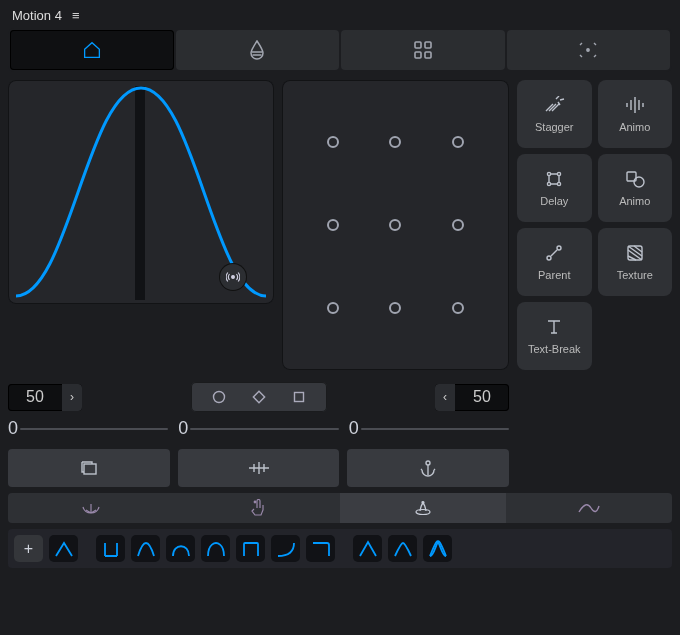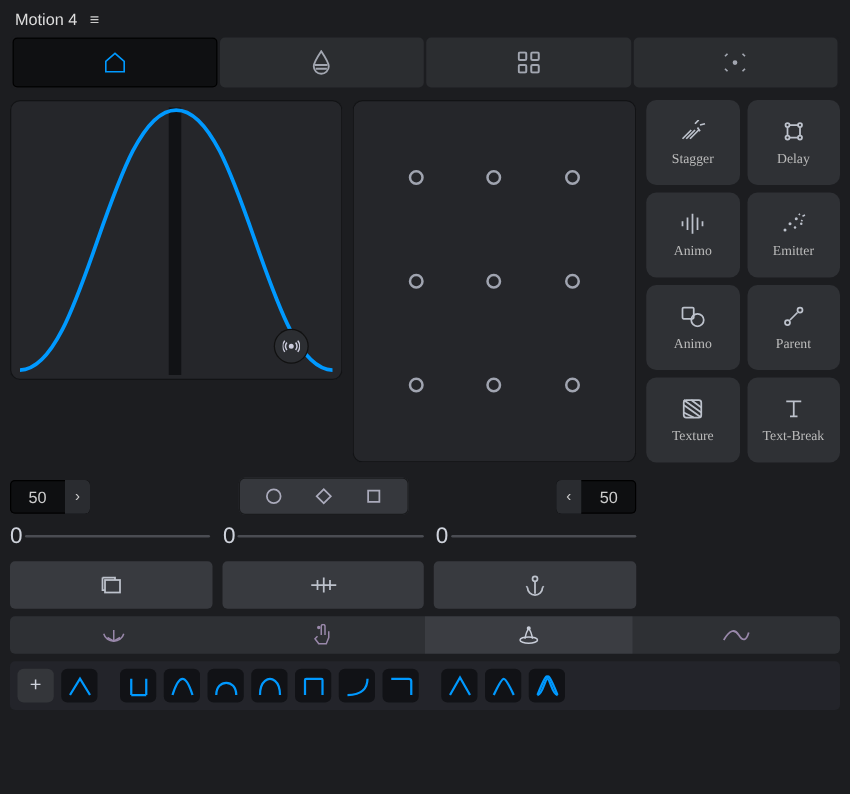--- a/index.html
+++ b/index.html
@@ -23,29 +23,29 @@
   }
   .topnav .tab.active { background: #0f1012; color:#0099ff; box-shadow: inset 0 0 0 1px #000; }
 
   
   .stage-row { display: flex; gap: 8px; margin-top: 8px; }
   .well { background: #25262a; border-radius: 8px; box-shadow: inset 0 0 0 1px #121315; position: relative; }
   .graph { width: 266px; height: 224px; }
   .anchorgrid { flex:1; display: grid; grid-template-columns: repeat(3,1fr); grid-template-rows: repeat(3,1fr); place-items: center; gap:0; padding: 20px;}
   .anchorgrid .pt { width:12px;height:12px;border:2px solid #a0a4b0;border-radius:50%;cursor:pointer;}
 
-  .toolcol { width: 155px; display: grid; grid-template-columns: 1fr 1fr; gap: 6px; align-content: start; font-family: Liberation Serif, serif; }
+  .toolcol { width: 155px; display: grid; grid-template-columns: 1fr 1fr; gap: 6px; align-content: start; }
   .toolbtn { height: 68px; background: #2f3135; border-radius: 8px; display:flex; flex-direction:column; align-items:center; justify-content:center; gap:6px; color:#bbb; cursor:pointer;}
   .toolbtn .icon { height:20px; display:flex; align-items:center; justify-content:center;}
   .toolbtn .lbl { font-size: 11px;}
 
   
   .params { display:flex; align-items:center; gap:10px; margin-top:10px; height: 34px;}
   .numbox { display:flex; align-items:stretch; background:#0e0f11; border-radius:4px; height:27px; box-shadow: inset 0 0 0 1px #000;}
-  .numbox .val { width:44px; color:#ccc; font-size:13px; display:flex;align-items:center;justify-content:center;}
+  .numbox .val { width:54px; color:#ccc; font-size:16px; display:flex;align-items:center;justify-content:center;}
   .numbox .spin { width:20px; background:#2a2c30; display:flex;align-items:center;justify-content:center; color:#ccc; border-radius:0 4px 4px 0; cursor:pointer;}
   .numbox .spin.left{border-radius:4px 0 0 4px;}
   .shape-seg { display:flex; gap:0; background:#36383d; border-radius:5px; padding:4px 8px; box-shadow: inset 0 0 0 1px #1a1b1d;}
   .shape-seg .shp { width:40px;height:22px; display:flex;align-items:center;justify-content:center; cursor:pointer; color:#aab;}
 
   .sliders { display:flex; gap:10px; margin-top:4px;}
   .slider { flex:1; display:flex; align-items:center; gap:4px; }
   .track { flex:1; height:2px; background:#4a4c52; border-radius:2px; }
   .thumb { font-size:18px; color:#cfd3dc; font-weight:300; margin-right:-2px;}
 
@@ -135,50 +135,37 @@
         <span class="icon">
             <svg width="22" height="18" viewBox="0 0 22 18" stroke="#bdc2cc" fill="none" stroke-width="1.4">
               <path d="M3 15 L10 8 M6 15 L13 8 M9 15 L16 8"></path>
               <path d="M13 3 L16 0 M17 4 L21 3 M15 6 L17 9"></path>
             </svg>
           </span>
         <span class="lbl">Stagger</span>
       </div>
       <div class="toolbtn">
         <span class="icon">
+            <svg width="20" height="18" viewBox="0 0 20 18" stroke="#bdc2cc" fill="none" stroke-width="1.4">
+              <path d="M10 1 V17 M6 4 V14 M14 4 V14 M2 7 V11 M18 7 V11"></path>
+            </svg>
+          </span>
+        <span class="lbl">Animo</span>
+      </div>
+      <div class="toolbtn">
+        <span class="icon">
             <svg width="18" height="18" viewBox="0 0 18 18" stroke="#bdc2cc" fill="none" stroke-width="1.4">
               <circle cx="4" cy="4" r="1.6"></circle>
               <circle cx="14" cy="4" r="1.6"></circle>
               <circle cx="4" cy="14" r="1.6"></circle>
               <circle cx="14" cy="14" r="1.6"></circle>
               <path d="M5.5 4 H12.5 M4 5.5 V12.5 M14 5.5 V12.5 M5.5 14 H12.5"></path>
             </svg>
           </span>
         <span class="lbl">Delay</span>
-      </div>
-      <div class="toolbtn">
-        <span class="icon">
-            <svg width="20" height="18" viewBox="0 0 20 18" stroke="#bdc2cc" fill="none" stroke-width="1.4">
-              <path d="M10 1 V17 M6 4 V14 M14 4 V14 M2 7 V11 M18 7 V11"></path>
-            </svg>
-          </span>
-        <span class="lbl">Animo</span>
-      </div>
-      <div class="toolbtn">
-        <span class="icon">
-            <svg width="20" height="18" viewBox="0 0 20 18" stroke="#bdc2cc" fill="#bdc2cc" stroke-width="0">
-              <circle cx="3" cy="14" r="1.2"></circle>
-              <circle cx="7" cy="9" r="1.2"></circle>
-              <circle cx="12" cy="5" r="1.2"></circle>
-              <circle cx="11" cy="12" r="1"></circle>
-              <circle cx="16" cy="9" r="1"></circle>
-              <path d="M14 2 l1 -1 M17 3 l2 -1 M16 6 l1 1" stroke="#bdc2cc" stroke-width="1.2" fill="none"></path>
-            </svg>
-          </span>
-        <span class="lbl">Emitter</span>
       </div>
       <div class="toolbtn">
         <span class="icon">
             <svg width="20" height="18" viewBox="0 0 20 18" stroke="#bdc2cc" fill="none" stroke-width="1.4">
               <rect x="2" y="2" width="9" height="9" rx="1"></rect>
               <circle cx="14" cy="12" r="5"></circle>
             </svg>
           </span>
         <span class="lbl">Animo</span>
       </div>

